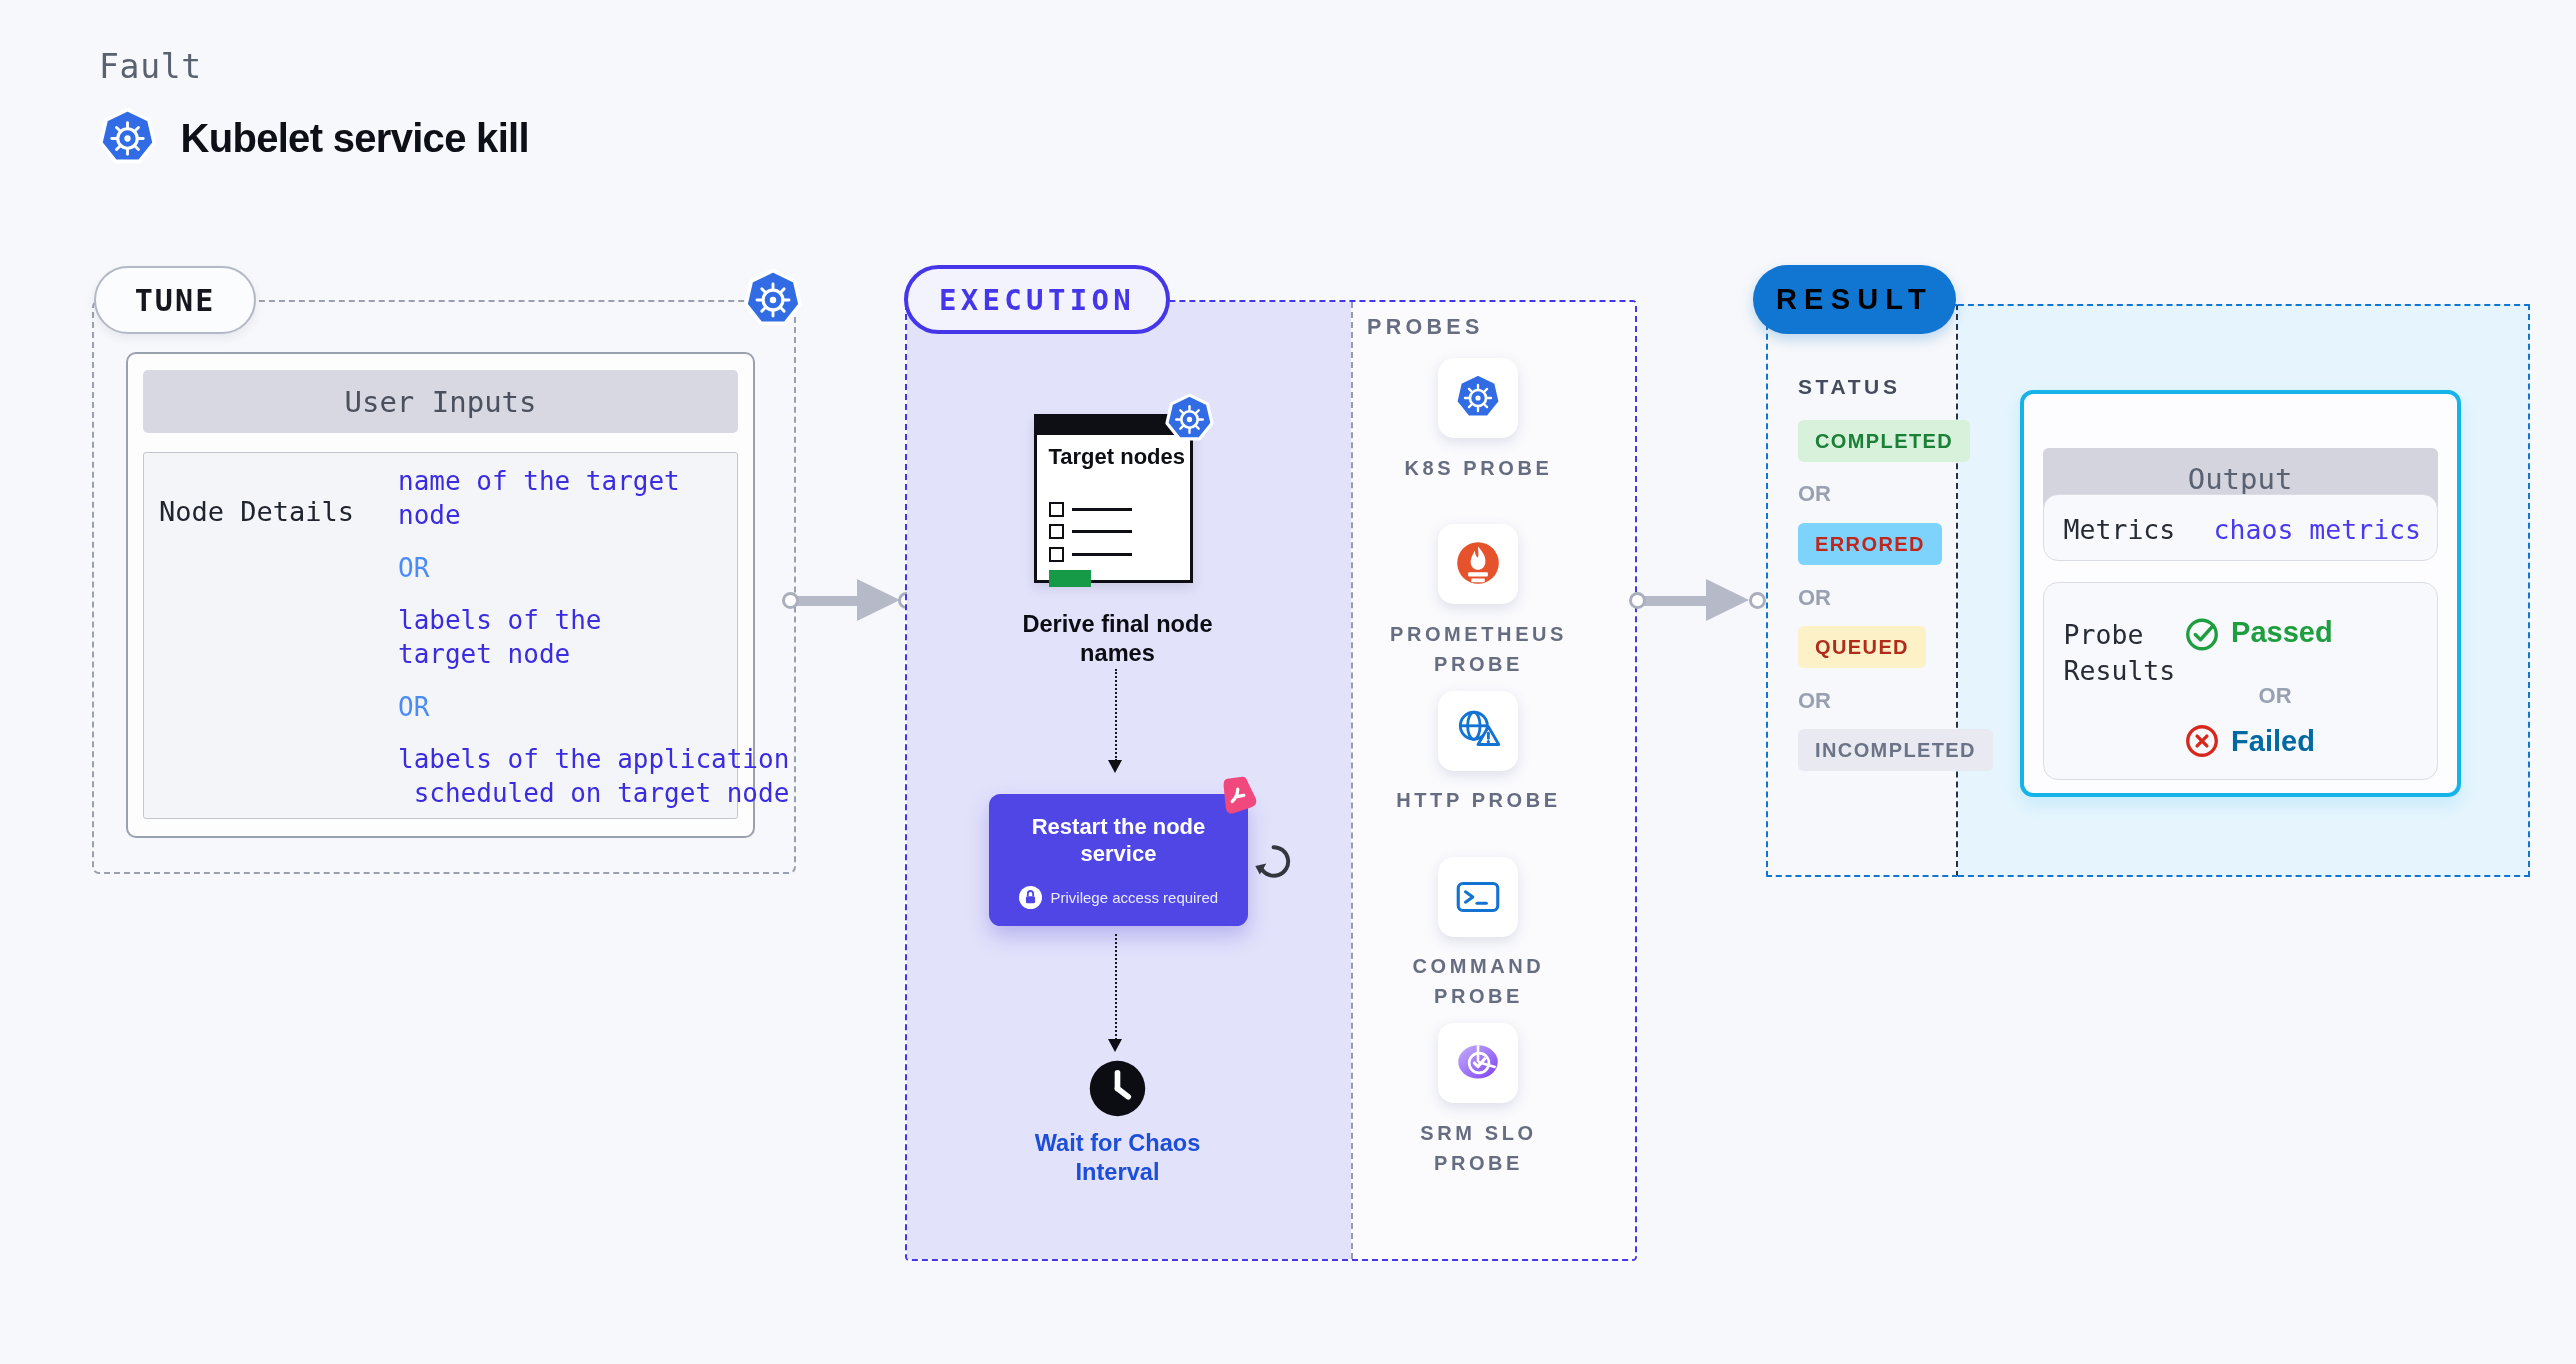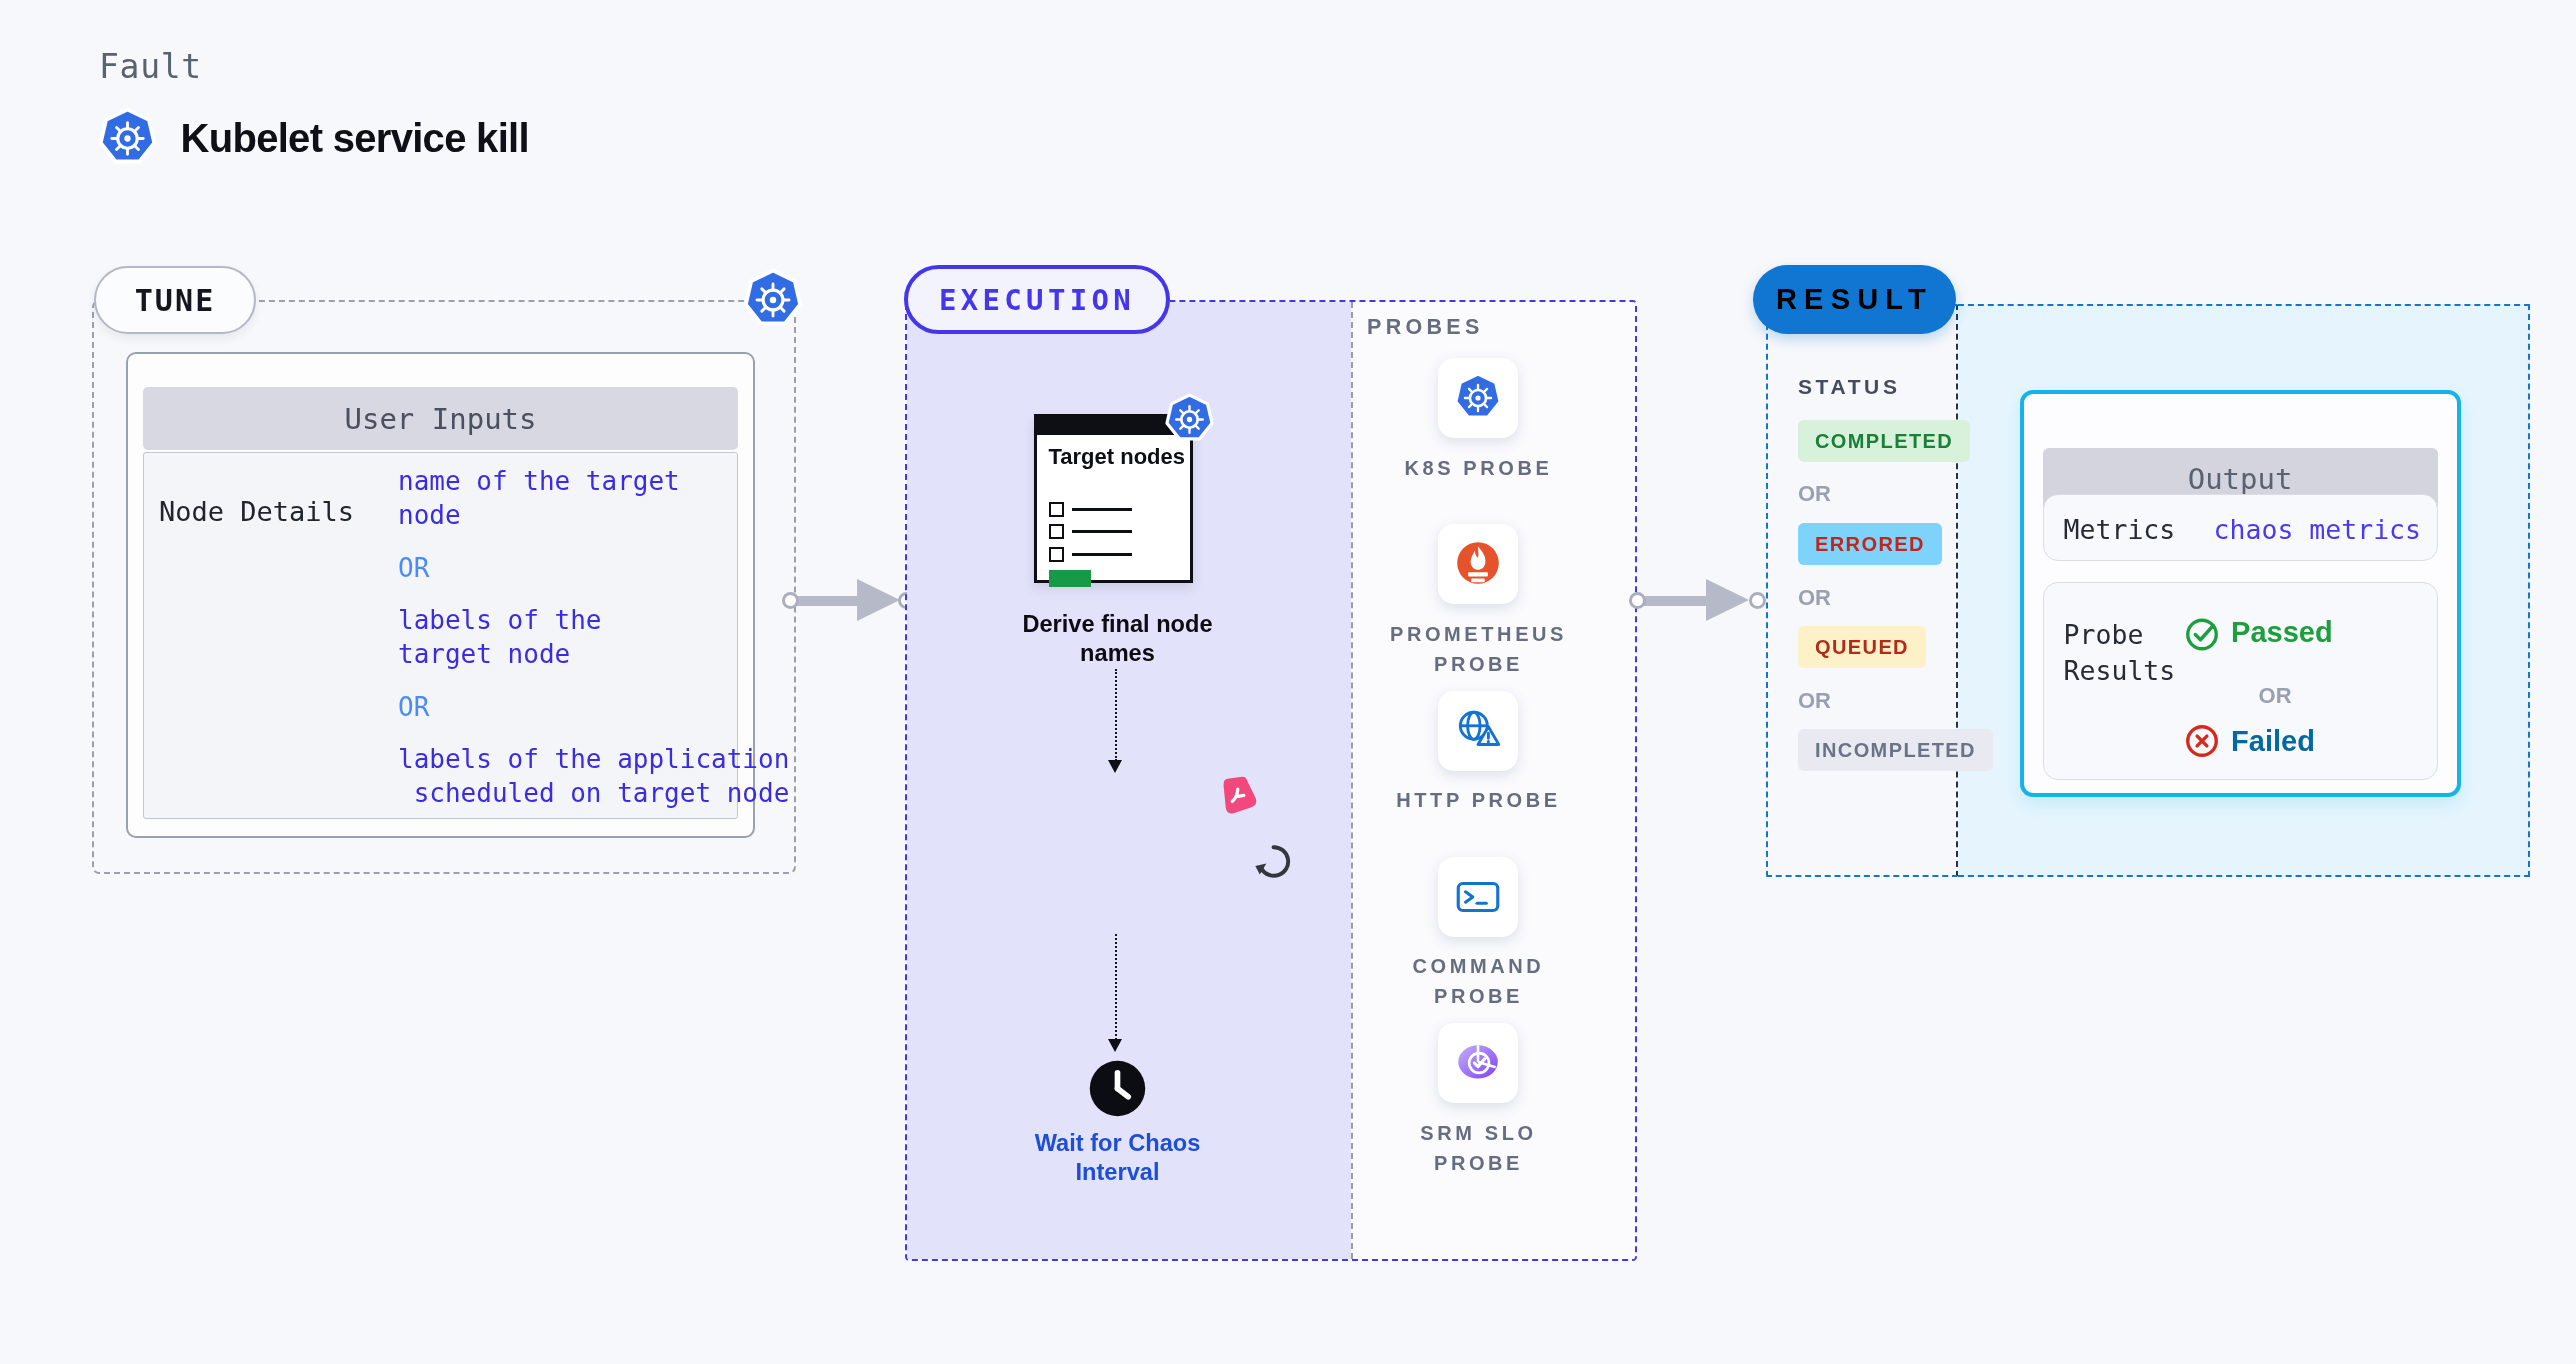--- a/index.html
+++ b/index.html
@@ -20,21 +20,21 @@
              font-size:30px;font-weight:bold;color:#15171e;letter-spacing:2.1px;box-shadow:0 4.3px 10px rgba(40,50,90,.08);}
   .exec-pill{left:904px;top:265px;width:266px;height:69px;background:#f3f3fe;border:4.3px solid #4537e9;
              font-size:29px;font-weight:bold;color:#4537e9;letter-spacing:4.3px;}
   .result-pill{left:1753px;top:265px;width:203px;height:69px;background:#1176d1;
              font-size:29px;font-weight:bold;color:#000000;letter-spacing:7.2px;box-shadow:0 5.7px 13px rgba(17,118,209,.25);}
 
   
   .tune-box{left:92px;top:300px;width:700px;height:570px;border:2.9px dashed #9aa0ae;border-radius:7.2px;}
   .tune-k8s{left:741px;top:268px;width:64px;height:64px;}
   .ui-card{left:126px;top:352px;width:629px;height:486px;background:#fdfdfe;border:2.9px solid #9aa1ae;border-radius:10px;box-sizing:border-box;}
-  .ui-header{left:143px;top:387px;width:595px;height:63px;background:#d8d8e2;border-radius:5px;
+  .ui-header{left:143px;top:370px;width:595px;height:63px;background:#d8d8e2;border-radius:5px;
              display:flex;align-items:center;justify-content:center;font-size:29px;color:#4a505e;}
   .ui-body{left:143px;top:452px;width:595px;height:367px;background:#f4f5f9;border:1.4px solid #c3c6d1;border-radius:2.9px;box-sizing:border-box;}
   .node-details{left:159px;top:496px;font-size:27px;color:#20242e;}
   .options-col{left:398px;top:464px;width:342px;}
   .opt-line{font-size:26px;line-height:34px;color:#3b2cdf;white-space:pre;}
   .or-blue{font-size:26px;line-height:34px;color:#4a8cf7;margin:18.6px 0;}
 
   
   .h-arrow{height:47px;}
   .conn-dot{position:absolute;top:15px;width:17px;height:17px;border-radius:50%;background:#ffffff;border:3.6px solid #abaebc;box-sizing:border-box;}
@@ -192,20 +192,31 @@
   </div>
 
   <div class="abs pill exec-pill mono">EXECUTION</div>
   <svg class="abs card-k8s" viewBox="0 0 100 100">
       <use href="#k8s-logo"></use>
     </svg>
 
   <div class="abs derive-label">Derive final node names</div>
   <div class="abs darrow darrow-1"></div>
 
+  <div class="abs restart-box">
+    <div class="restart-title">Restart the node service</div>
+    <div class="priv-row">
+      <svg width="23" height="23" viewBox="0 0 30 30">
+        <circle cx="15" cy="15" r="15" fill="#ffffff"></circle>
+        <rect x="9" y="13.5" width="12" height="9" rx="2" fill="#4f46e5"></rect>
+        <path d="M11.5 13.5 v-3.5 a3.5 3.5 0 0 1 7 0 v3.5" stroke="#4f46e5" stroke-width="2.4" fill="none"></path>
+      </svg>
+      <div class="priv-text">Privilege access required</div>
+    </div>
+  </div>
   <svg class="abs litmus" viewBox="0 0 60 60">
     <g transform="rotate(8 30 30)">
       <path d="M28 4 Q35 1 38 8 L52 29 Q56 37 48 41 L26 52 Q18 55 15 47 L8 18 Q6 9 14 8 Z" fill="#f1487e"></path>
       <path d="M22 37 Q28 30 27 20 M26.5 30 L36 27" stroke="#ffffff" stroke-width="4.2" fill="none" stroke-linecap="round"></path>
     </g>
   </svg>
   <svg class="abs refresh" viewBox="0 0 60 60">
     <path d="M30 8 A 22 22 0 1 1 11.5 41" fill="none" stroke="#34363e" stroke-width="6" stroke-linecap="round"></path>
     <polygon points="2,37 19,33 9,50" fill="#34363e"></polygon>
   </svg>

